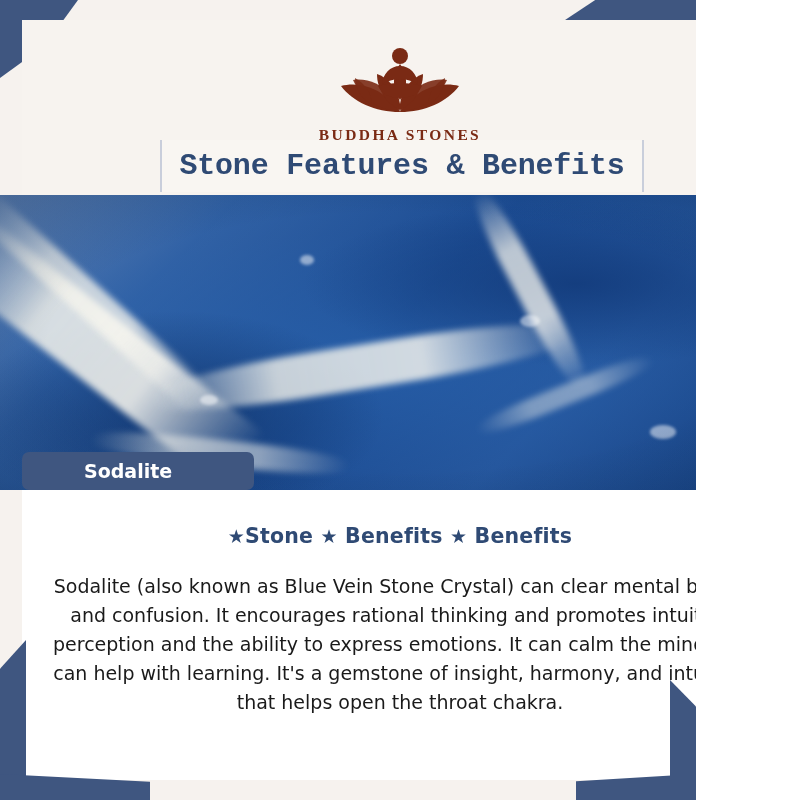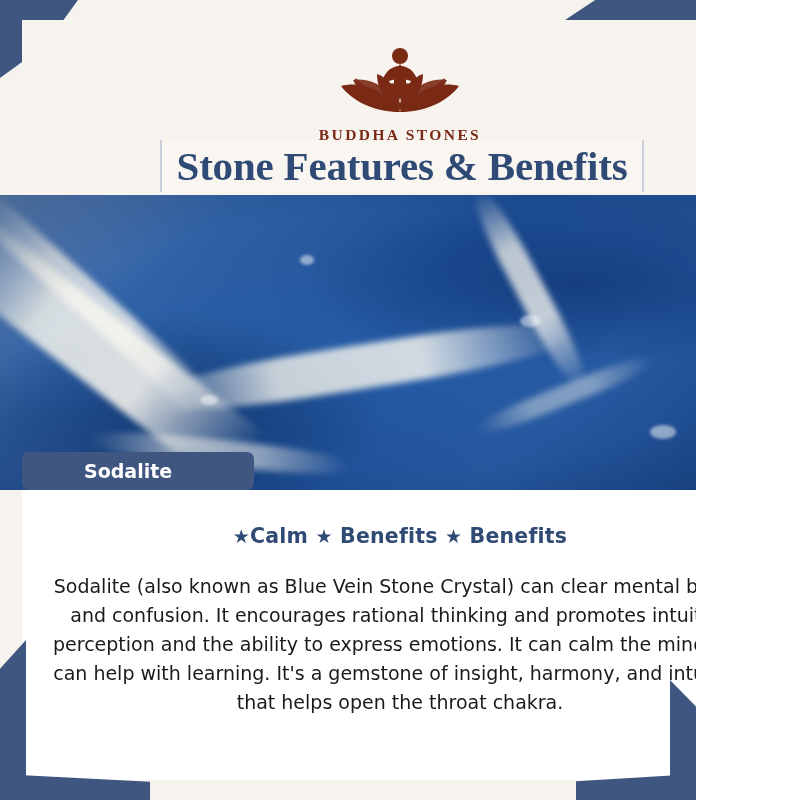--- a/index.html
+++ b/index.html
@@ -116,24 +116,24 @@
     height: 52px;
     background: #f9f6f2;
     border-left: 2px solid #c9cedb;
     border-right: 2px solid #c9cedb;
     display: flex;
     align-items: center;
     justify-content: center;
     z-index: 7;
   }
   .title-banner .title-text {
-    font-size: 41px;
+    font-size: 30px;
     font-weight: bold;
     color: #2f4a74;
-    font-family: Liberation Serif, serif;
+    font-family: Liberation Mono, monospace;
     letter-spacing: -0.2px;
   }
 
   
   .photo {
     position: absolute;
     left: 0; top: 195px;
     width: 800px;
     height: 295px;
     z-index: 3;
@@ -324,20 +324,20 @@
     <div class="speck" style="left:200px; top:200px; width:18px; height:10px;"></div>
     <div class="photo-vignette"></div>
   </div>
 
   <div class="stone-label">
     <span class="lbl">Sodalite</span>
   </div>
 
   <div class="body-area">
     <div class="keywords">
-      <span class="star">★</span><span>Calm</span>
+      <span class="star">★</span><span>Stone</span>
       <span class="star">★</span> <span>Benefits</span>
       <span class="star">★</span> <span>Benefits</span>
     </div>
     <div class="description">Sodalite (also known as Blue Vein Stone Crystal) can clear mental blocks and confusion. It encourages rational thinking and promotes intuitive perception and the ability to express emotions. It can calm the mind and can help with learning. It's a gemstone of insight, harmony, and intuition that helps open the throat chakra.</div>
   </div>
 
 </div>
 
 </body></html>

